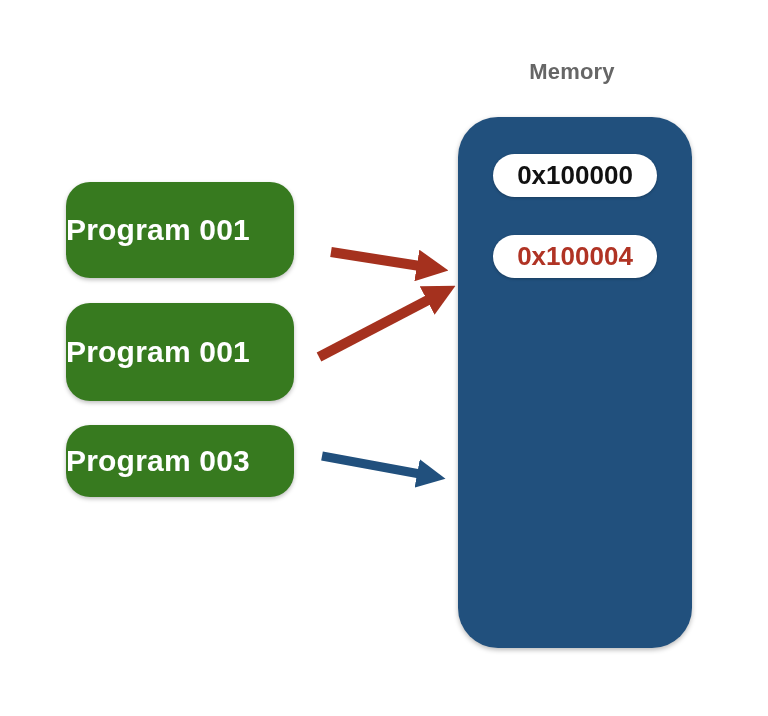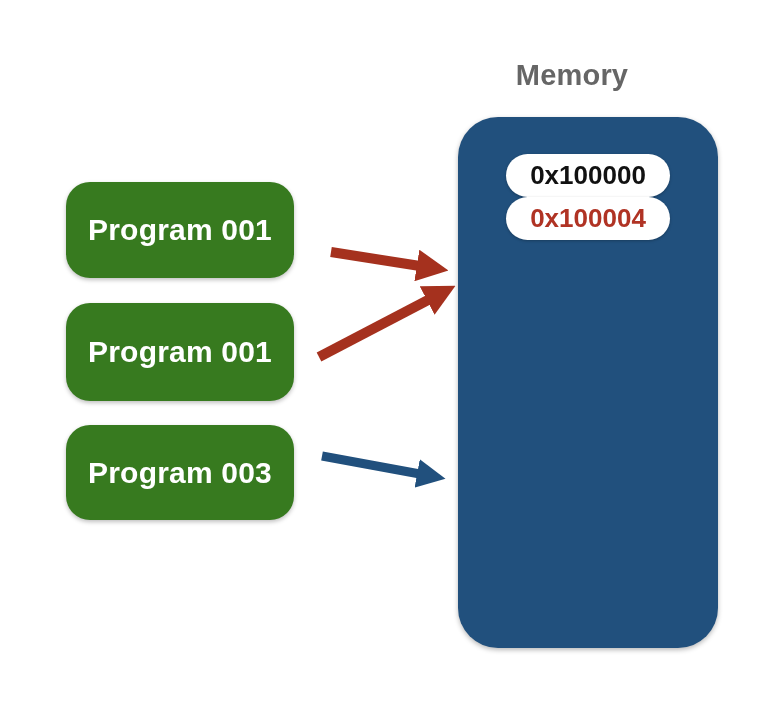--- a/index.html
+++ b/index.html
@@ -24,38 +24,39 @@
     height: 716px;
     background: var(--page-bg);
     overflow: hidden;
   }
   .memory-title {
     position: absolute;
     left: 458px;
     top: 59px;
     width: 228px;
     text-align: center;
-    font-size: 29px;
+    font-size: 22px;
     font-weight: bold;
     color: var(--title-gray);
     letter-spacing: 0.2px;
   }
   .memory-panel {
     position: absolute;
     left: 458px;
     top: 117px;
-    width: 260px;
+    width: 234px;
     height: 531px;
     background: var(--memory-blue);
     border-radius: 40px;
     box-shadow: 0 2px 5px rgba(0,0,0,0.28);
     display: flex;
     flex-direction: column;
     align-items: center;
     padding-top: 37px;
+    gap: 38px;
   }
   .memory-cell {
     width: 164px;
     height: 43px;
     background: var(--cell-bg);
     border-radius: 22px;
     box-shadow: 0 1px 3px rgba(0,0,0,0.25);
     display: flex;
     align-items: center;
     justify-content: center;
@@ -68,29 +69,28 @@
   .program-box {
     position: absolute;
     left: 66px;
     width: 228px;
     height: 96px;
     background: var(--program-green);
     border-radius: 24px;
     box-shadow: 0 2px 4px rgba(0,0,0,0.25);
     display: flex;
     align-items: center;
-    justify-content: center;
     color: #ffffff;
     font-size: 30px;
     font-weight: bold;
     letter-spacing: 0.2px;
   }
   .program-box.p1 { top: 182px; }
   .program-box.p2 { top: 303px; height: 98px; }
-  .program-box.p3 { top: 425px; height: 95px; }
+  .program-box.p3 { top: 425px; height: 72px; }
   .arrow-layer {
     position: absolute;
     left: 0; top: 0;
     width: 768px;
     height: 716px;
     pointer-events: none;
   }
   .arrow-red-stroke  { stroke: var(--arrow-red); }
   .arrow-blue-stroke { stroke: var(--arrow-blue); }
   .arrow-red-fill    { fill: var(--arrow-red); }

